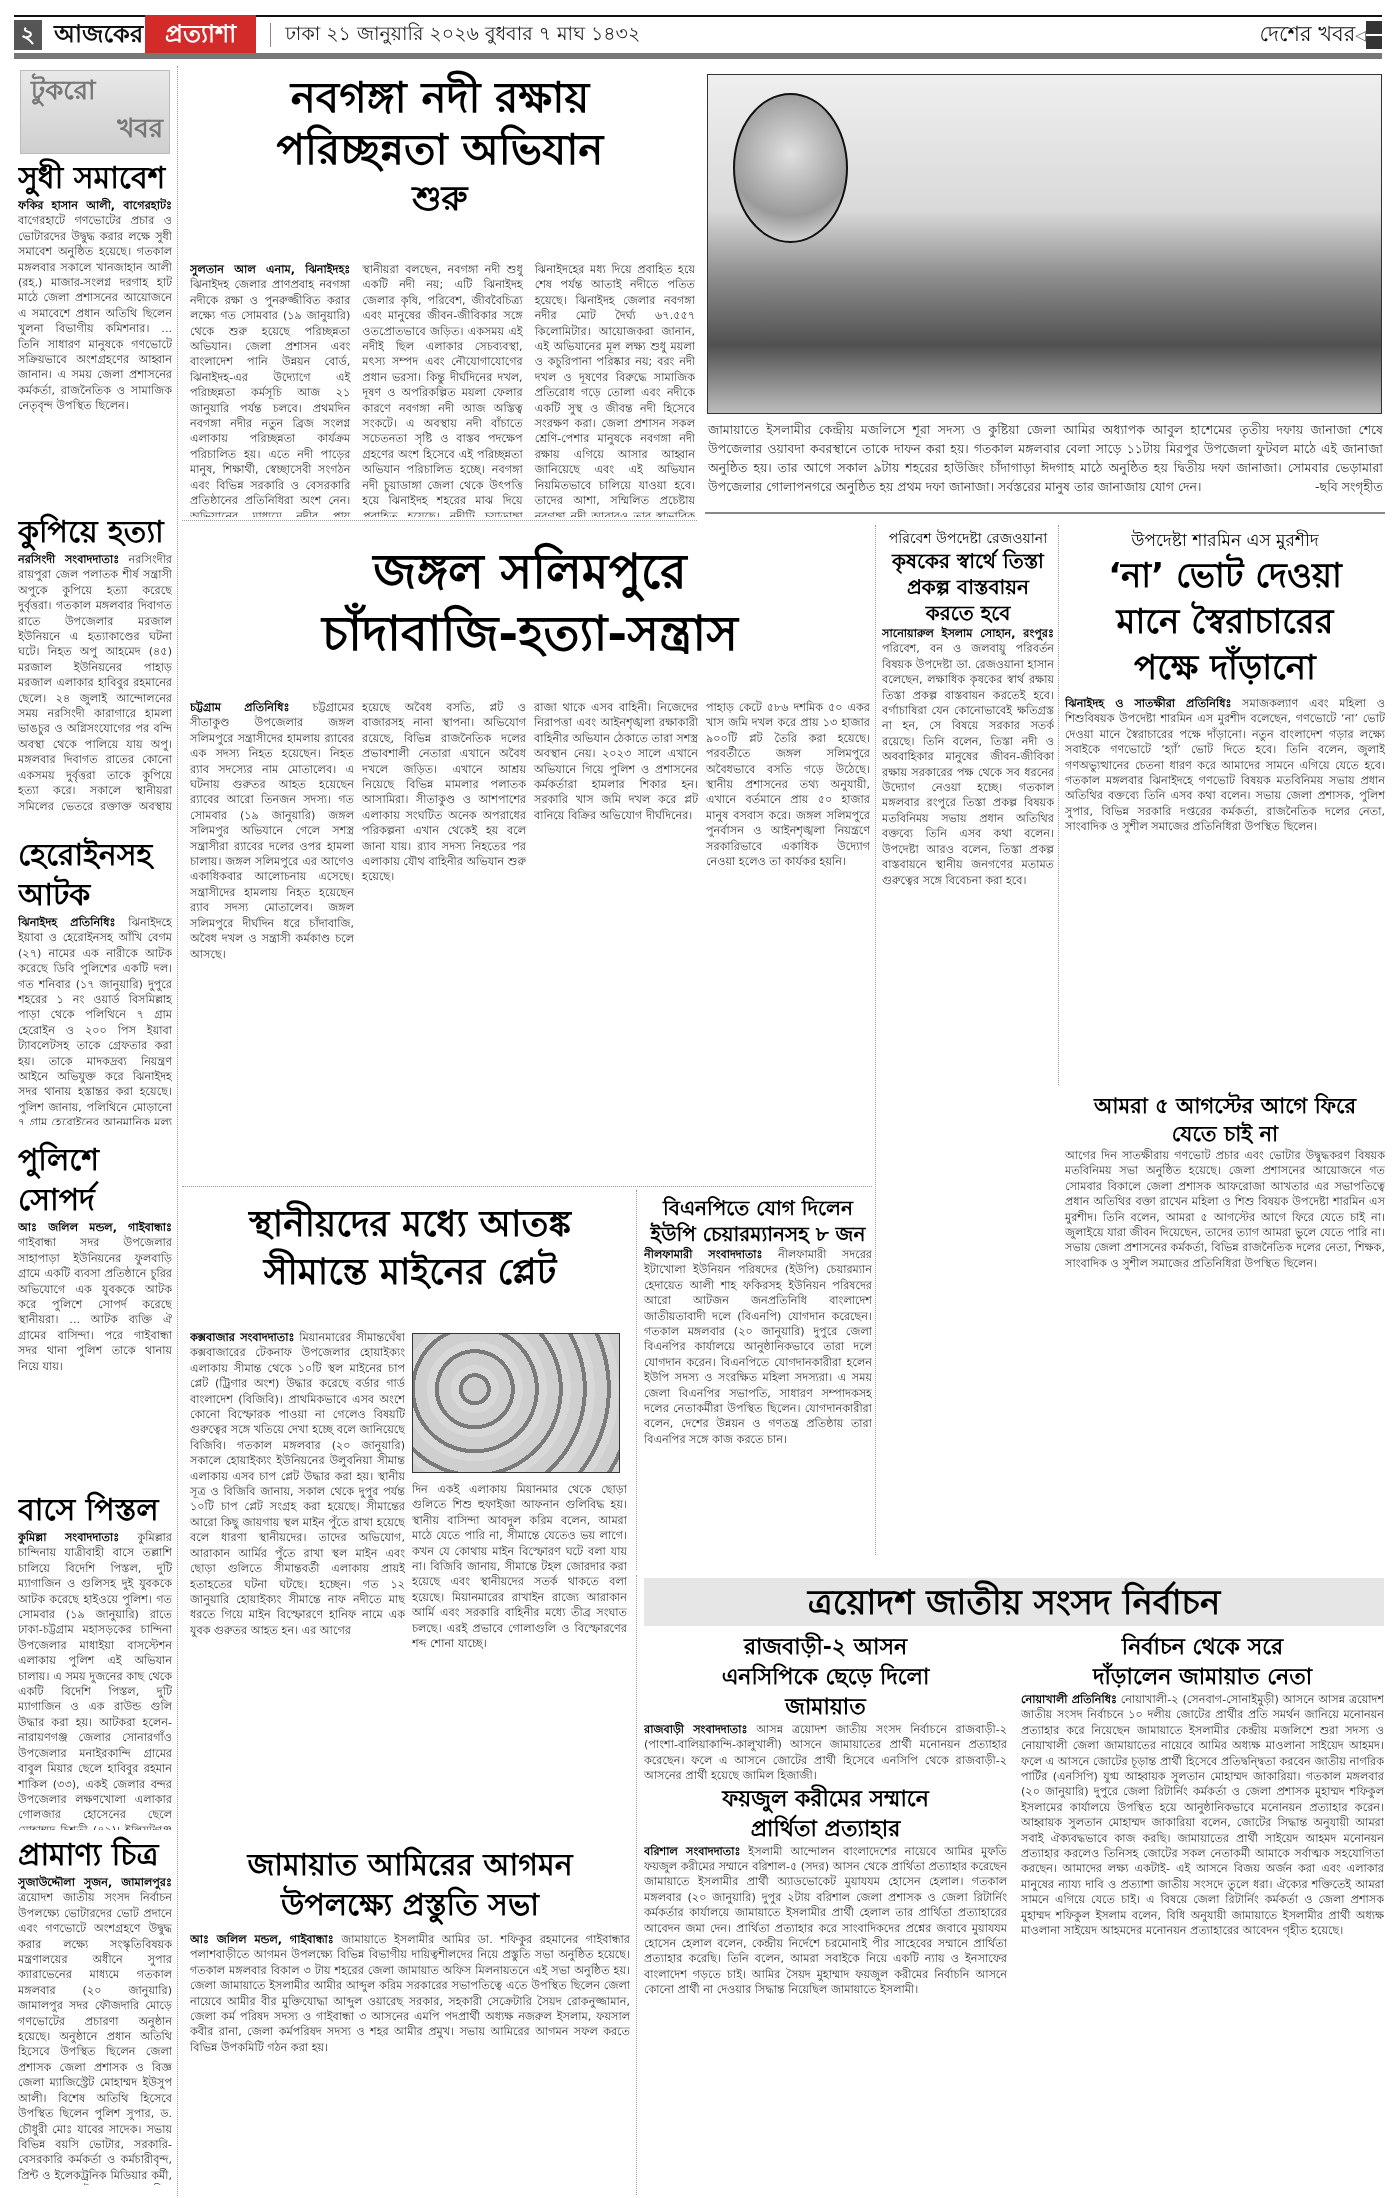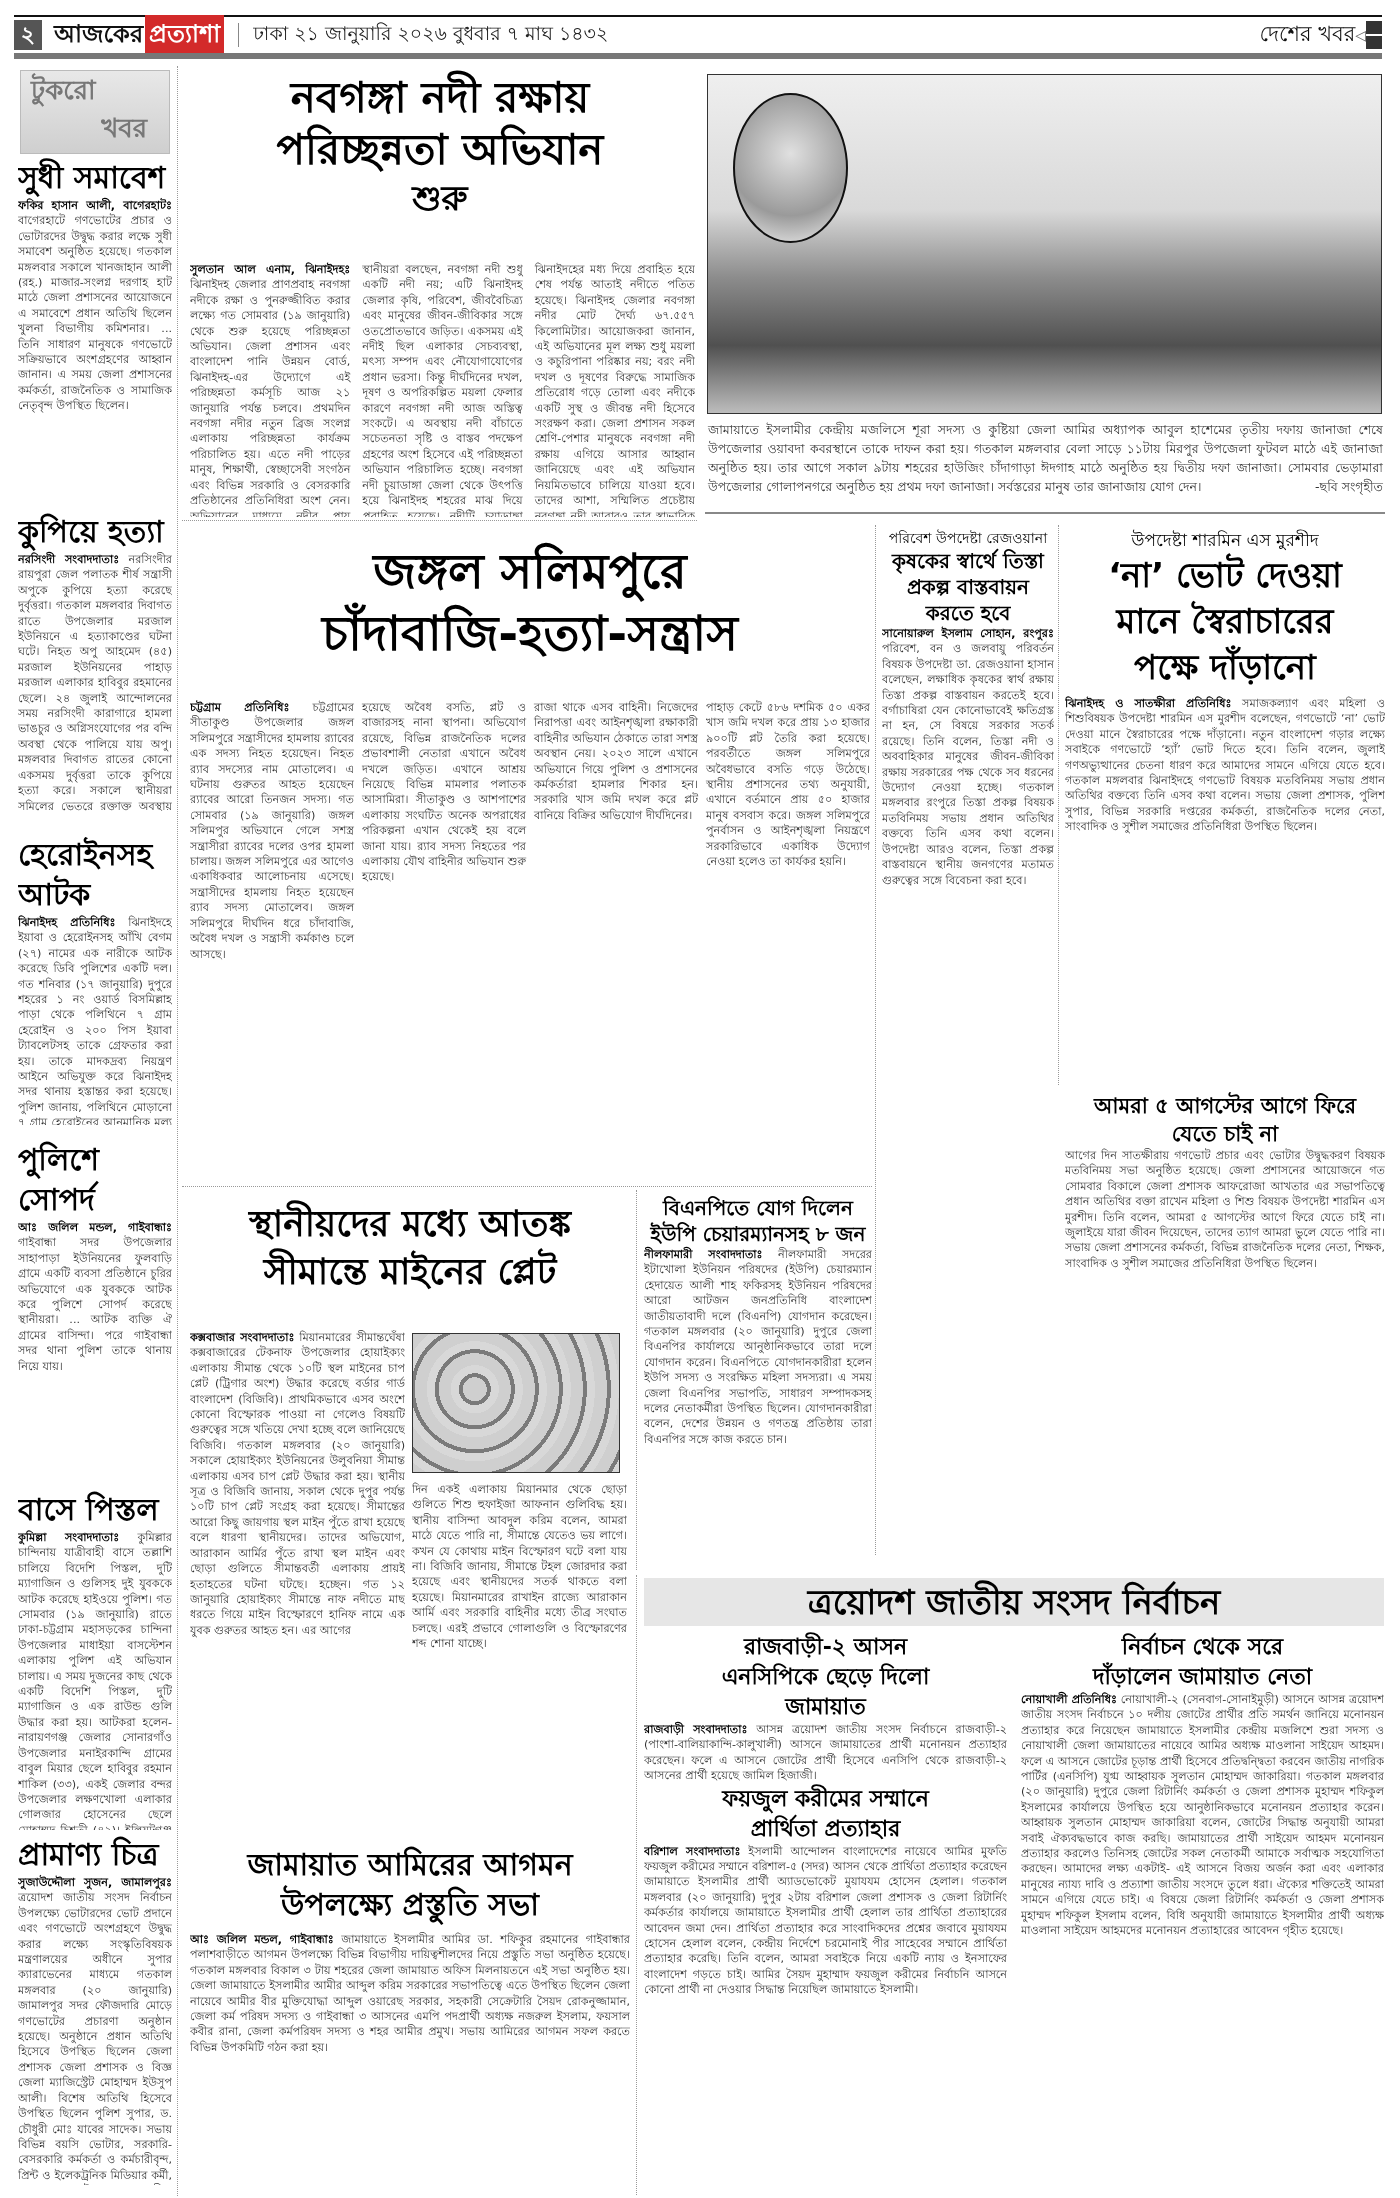--- a/index.html
+++ b/index.html
@@ -2,37 +2,37 @@
 <html><head>
 <meta charset="utf-8">
 <style>
 *{box-sizing:border-box;margin:0;padding:0}
 body{width:1400px;height:2198px;background:#fff;font-family:"DejaVu Sans",sans-serif;color:#111;position:relative;overflow:hidden}
 .abs{position:absolute}
 .topline{left:14px;right:18px;top:15px;height:2px;background:#111}
 .masthead{left:14px;right:18px;top:18px;height:34px;display:flex;align-items:center}
 .pgnum{width:28px;height:30px;background:#555;color:#fff;font-size:22px;font-weight:bold;display:flex;align-items:center;justify-content:center}
 .logo{margin-left:12px;font-size:24px;font-weight:bold;color:#111;display:flex;align-items:flex-end;gap:2px}
-.logo .acc{color:#fff;background:#d32a2a;padding:0 4px}
+.logo .acc{color:#fff;background:#d32a2a;padding:0 20px}
 .sep{margin:0 14px;width:1px;height:24px;background:#888}
 .dateline{font-size:19px;color:#222}
 .section{margin-left:auto;font-size:21px;display:flex;align-items:center;}
 .sec-arrow{font-size:14px;color:#666}
 .sec-box{display:flex;flex-direction:column;gap:2px}
 .sec-box i{display:block;width:16px;height:13px;background:#333}
 .greybar{left:14px;right:18px;top:53px;height:6px;background:#777}
 .col-rule{border-left:1px dotted #999}
 .h-rule{border-top:1px dotted #999}
 .text{font-size:11.2px;line-height:15.4px;color:#333;text-align:justify;font-family:"DejaVu Sans",sans-serif}
 .text b{color:#000}
 .hl{font-family:"DejaVu Sans",sans-serif;font-weight:bold;color:#000;text-align:center}
 .brief-h{font-size:30px;font-weight:bold;line-height:40px;color:#000}
 .tukro{left:20px;top:70px;width:150px;height:84px;background:linear-gradient(#e8e8e8,#cfcfcf);border:1px solid #bbb}
 .tukro span{display:block;font-size:26px;font-weight:bold;color:#777;line-height:38px;padding-left:10px}
-.tukro span+span{text-align:right;padding-right:22px}
+.tukro span+span{text-align:right;padding-right:6px}
 .photo{background:linear-gradient(180deg,#efefef 0%,#d9d9d9 40%,#8c8c8c 60%,#505050 80%,#bdbdbd 100%);border:1px solid #333}
 .inset{border:2px solid #111;border-radius:50%;background:radial-gradient(circle at 50% 40%,#e0e0e0,#9a9a9a 60%,#f2f2f2)}
 .mine-photo{background:repeating-radial-gradient(circle at 30% 40%,#cfcfcf 0 12px,#7a7a7a 12px 16px,#d8d8d8 16px 24px);border:1px solid #333}
 .banner{background:#e6e6e6;font-size:34px;font-weight:bold;text-align:center;line-height:48px;color:#000}
 .caption{font-size:12.5px;line-height:19px;color:#333;text-align:justify}
 </style>
 </head>
 <body>
 
 <div class="abs topline"></div>

